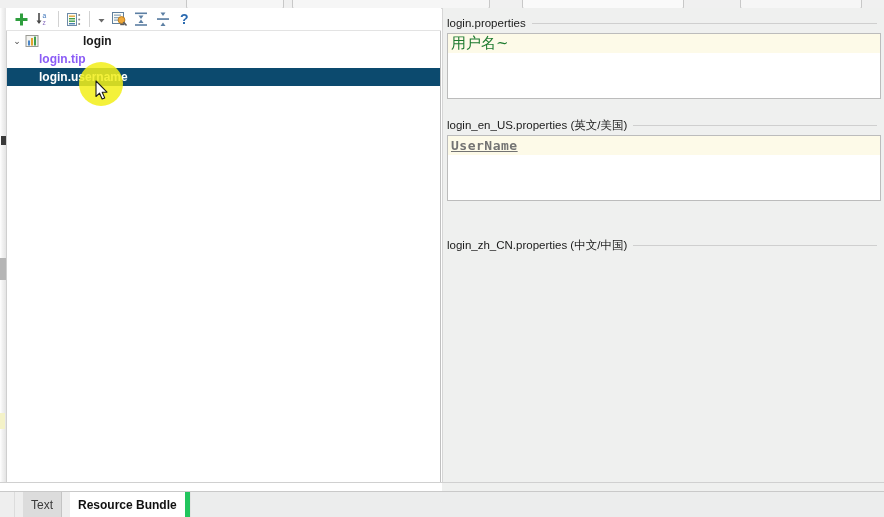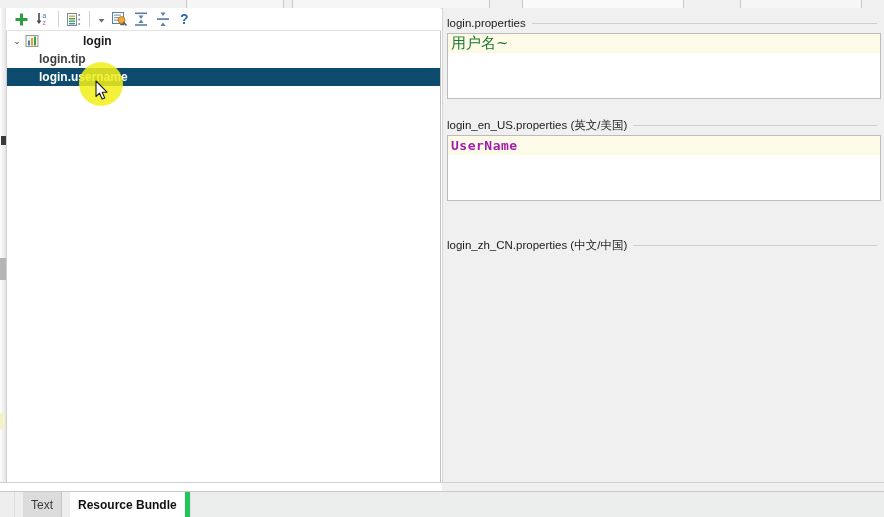--- a/index.html
+++ b/index.html
@@ -117,21 +117,21 @@
   .tree-row.root { padding-left: 2px; }
   .tree-row.child { padding-left: 32px; }
   .tree-row.selected {
     background: #0c4a6e;
     color: #ffffff;
     font-weight: bold;
     width: 434px;
     align-items: center;
   }
   .tree-row .lbl-root { font-weight: bold; color:#1a1a1a; margin-left:4px;padding-left:40px;}
-  .tree-row .lbl-dim { color: #404040; font-weight: bold; }
+  .tree-row .lbl-dim { color: #8b5cf6; font-weight: bold; }
   .twisty {
     width: 16px; height: 16px;
     display: flex; align-items: center; justify-content: center;
     color: #4a4a4a;
     font-size: 9px;
   }
 
   
   #right-pane {
     position: absolute;
@@ -181,22 +181,23 @@
   .val-cn {
     font-family: "DejaVu Serif", "Liberation Serif", serif;
     font-size: 15px;
     font-weight: normal;
     color: #1d7a2f;
   }
   .val-en {
     font-family: "DejaVu Sans Mono", "Liberation Mono", monospace;
     font-size: 13px;
     font-weight: bold;
-    color: #a21caf;
+    color: #737373;
     letter-spacing: 0.5px;
+    text-decoration: underline;
   }
 
   
   #tabbar {
     position: absolute;
     left: 0; top: 491px;
     width: 884px; height: 26px;
     background: #eeeeee;
     border-top: 1px solid #c9c9c9;
     display: flex;

